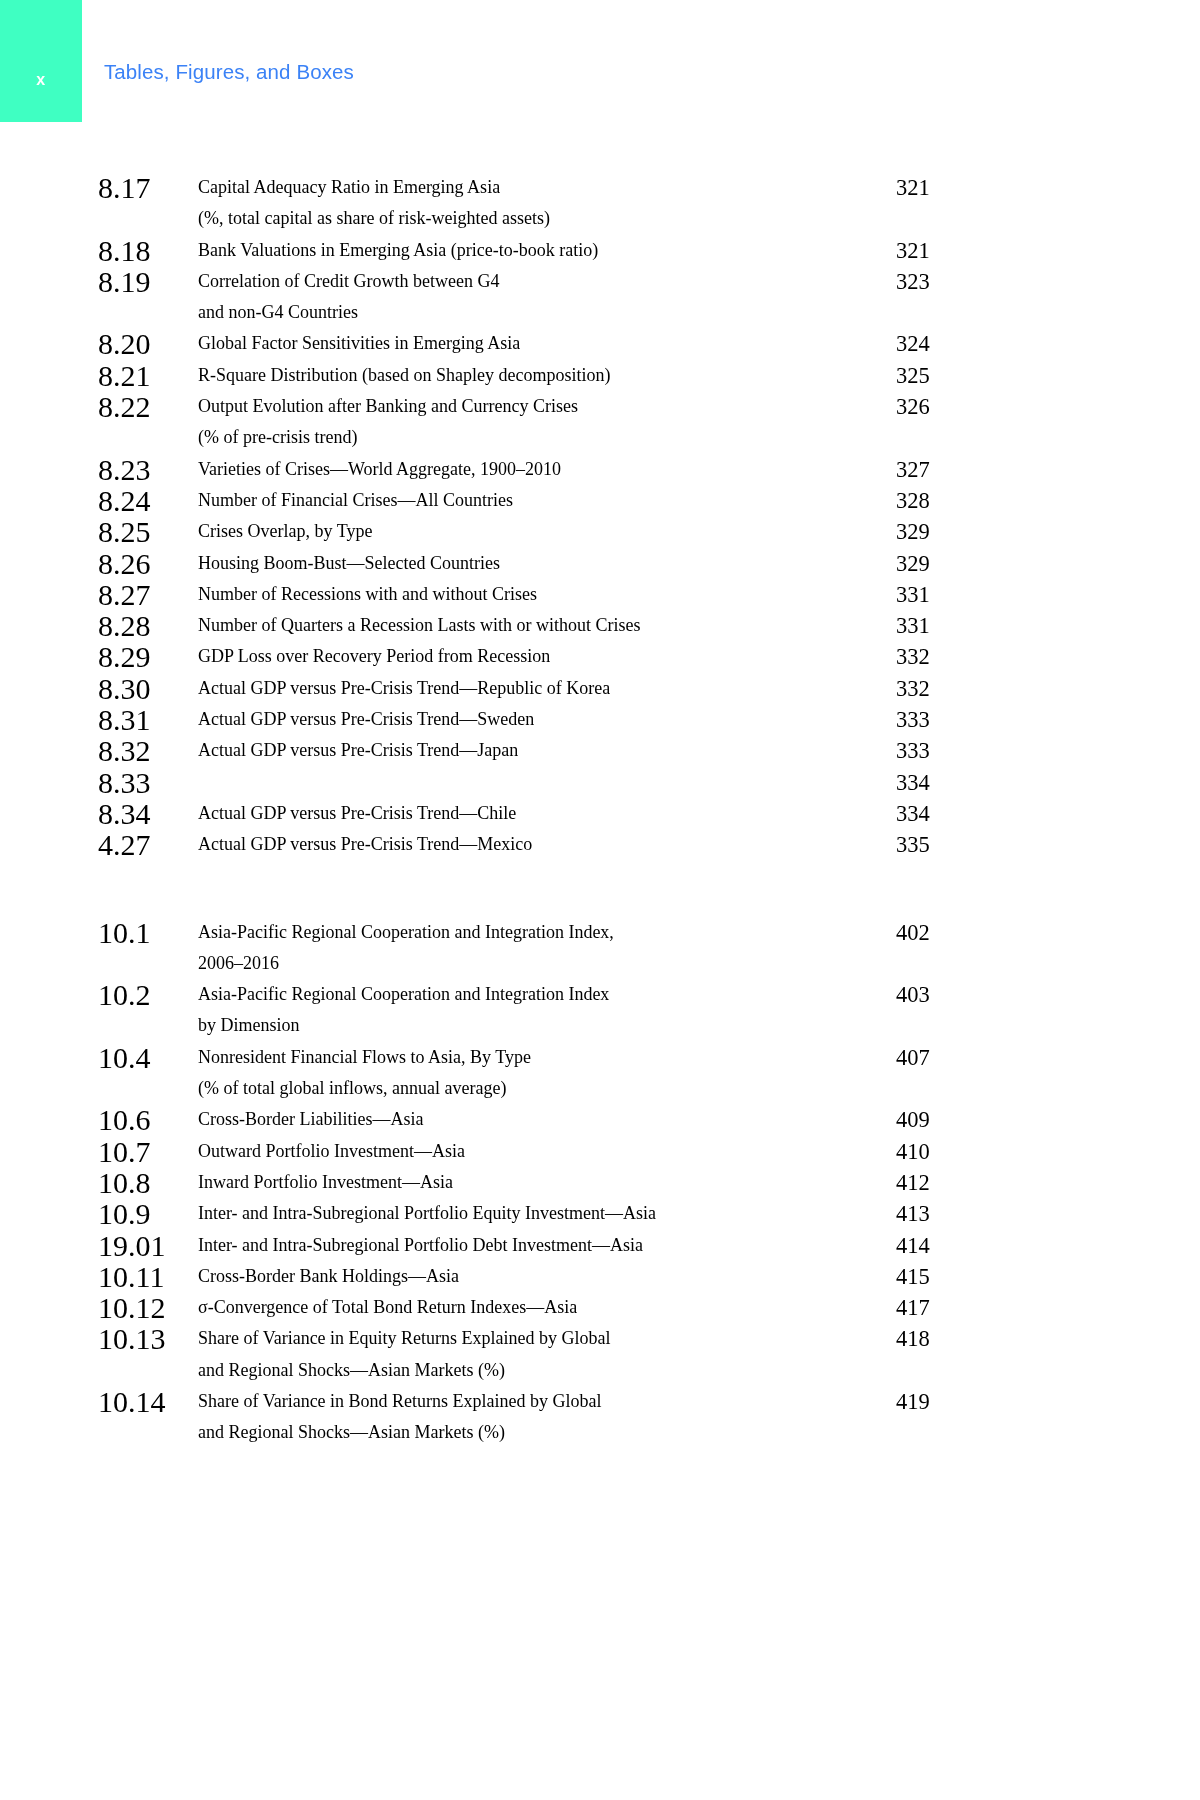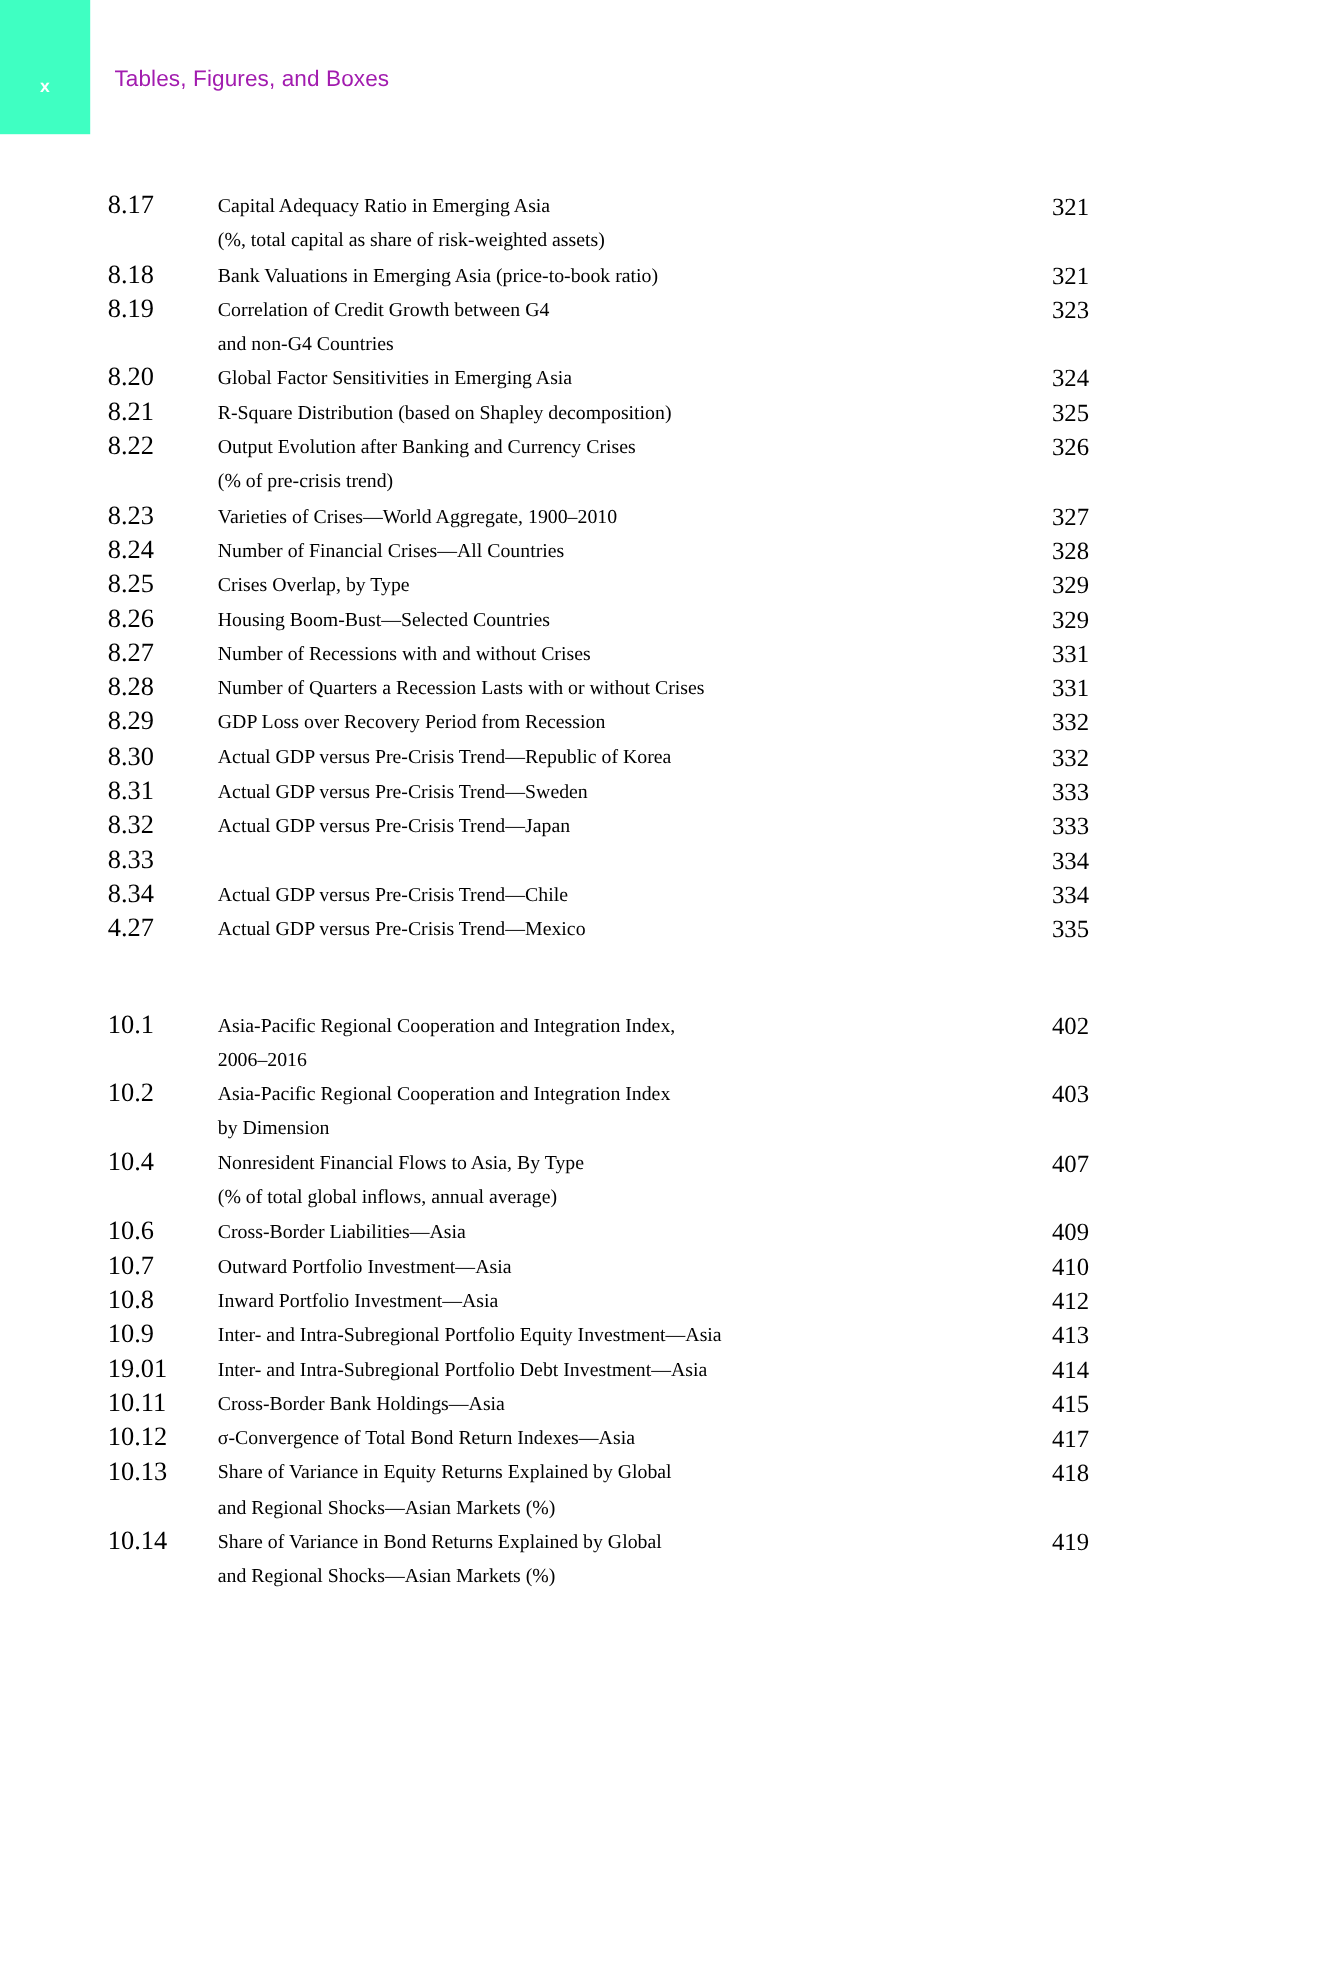--- a/index.html
+++ b/index.html
@@ -54,21 +54,21 @@
     left: 104px;
     top: 0;
     height: 122px;
     display: flex;
     align-items: center;
     padding-top: 21px;
     box-sizing: border-box;
     font-family: "Liberation Sans", "DejaVu Sans", sans-serif;
     font-size: 20.5px;
     font-weight: 400;
-    color: #a21caf;
+    color: #3b82f6;
     letter-spacing: 0.1px;
   }
 
   
   .toc {
     position: absolute;
     left: 0;
     top: 172px;
     width: 1200px;
   }
@@ -90,41 +90,40 @@
     display: block;
     height: 31.3px;
     line-height: 31.3px;
     width: 1200px;
   }
   .num {
     position: absolute;
     left: 98px;
     width: 86px;
     text-align: left;
-    font-size: 24px;
+    font-size: 30px;
     line-height: 31.3px;
     letter-spacing: 0px;
   }
   .title {
     position: absolute;
     left: 198px;
     width: 760px;
     font-size: 18px;
     line-height: 31.3px;
     white-space: nowrap;
     letter-spacing: 0px;
   }
   .title.cont {
     left: 198px;
   }
   .page {
     position: absolute;
-    left: 920px;
+    left: 896px;
     width: 70px;
-    text-align: right;
     font-size: 22.5px;
     line-height: 31.3px;
   }
 </style>
 </head>
 <body>
 
 <div class="header">
   <div class="folio-block" style="background: rgb(63, 255, 194);"></div>
   <div class="folio-number" style="color: rgb(255, 255, 255);">x</div>

